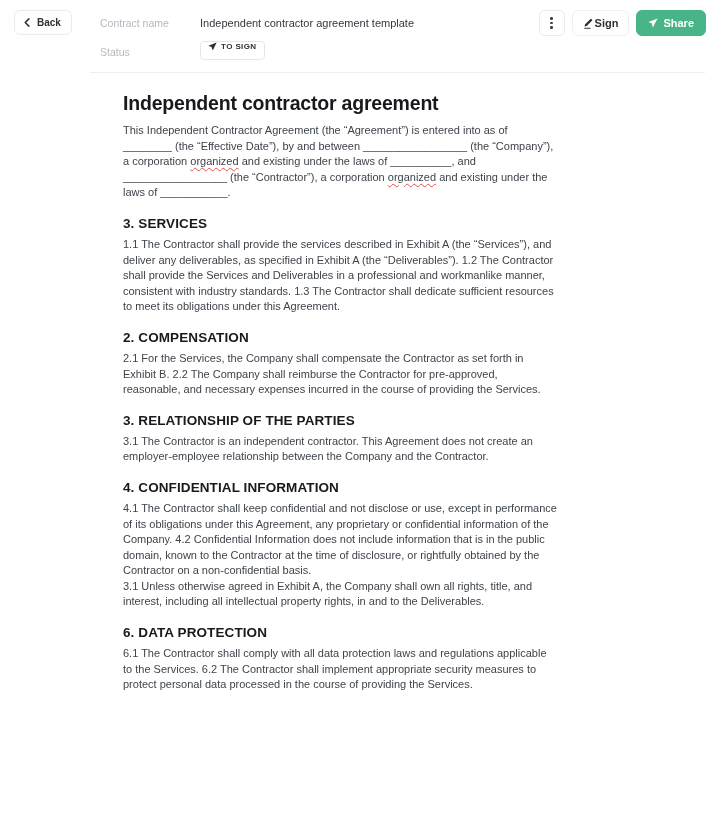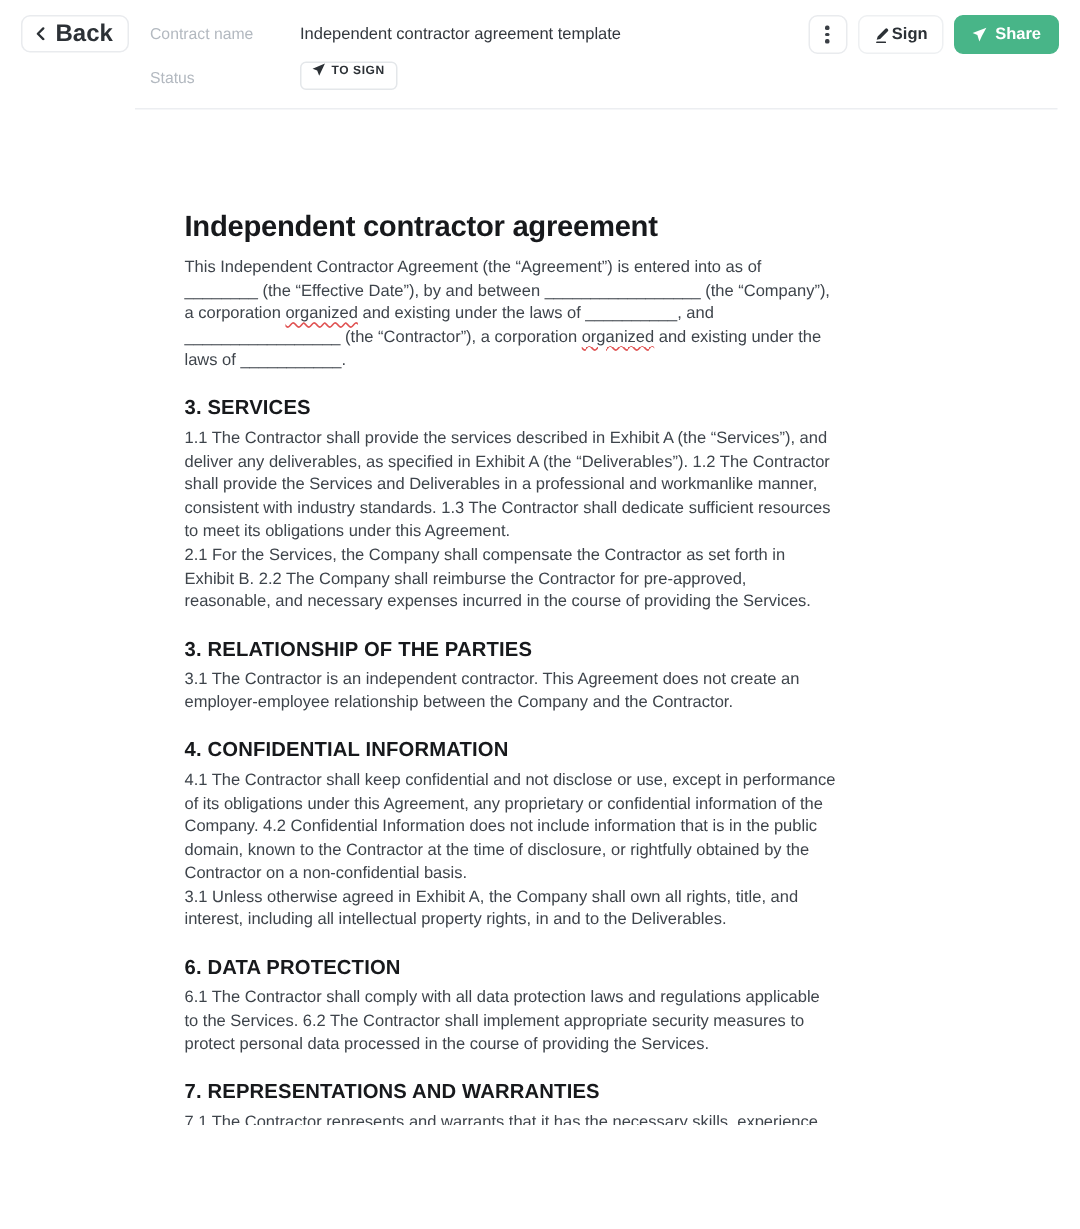--- a/index.html
+++ b/index.html
@@ -35,21 +35,21 @@
     top: 10px;
     height: 25px;
     padding: 0 10px 0 8px;
     display: inline-flex;
     align-items: center;
     gap: 5px;
     background: #fff;
     border: 1px solid #e9ebee;
     border-radius: 6px;
     font-family: inherit;
-    font-size: 16px;
+    font-size: 10px;
     font-weight: 700;
     color: #2c3136;
     cursor: pointer;
   }
 
   .field-label {
     position: absolute;
     left: 100px;
     font-size: 10.5px;
     color: #b3b9c0;
@@ -137,21 +137,20 @@
     font-weight: 600;
     color: #fff;
     cursor: pointer;
   }
 
   
   .doc-area {
     position: relative;
     height: 630px;
     overflow: hidden;
-    margin-top: 48px;
   }
   .document-canvas {
     width: 435px;
     margin: 20px 0 0 123px;
     cursor: text;
   }
   .doc-title {
     font-size: 19.5px;
     font-weight: 700;
     letter-spacing: -0.2px;
@@ -247,20 +246,21 @@
     <div class="header-divider"></div>
   </header>
 
   <main class="doc-area">
     <article class="document-canvas">
       <h1 class="doc-title">Independent contractor agreement</h1>
       <p class="doc-intro" id="doc-intro"><span>This Independent Contractor Agreement (the “Agreement”) is entered into as of ________ (the “Effective Date”), by and between _________________ (the “Company”), a corporation </span><span class="spellcheck">organized</span><span> and existing under the laws of __________, and _________________ (the “Contractor”), a corporation </span><span class="spellcheck">organized</span><span> and existing under the laws of ___________.</span></p>
       <div id="doc-sections">
           <h2 class="section-heading">3. SERVICES</h2>
           <p class="section-body">1.1 The Contractor shall provide the services described in Exhibit A (the “Services”), and deliver any deliverables, as specified in Exhibit A (the “Deliverables”). 1.2 The Contractor shall provide the Services and Deliverables in a professional and workmanlike manner, consistent with industry standards. 1.3 The Contractor shall dedicate sufficient resources to meet its obligations under this Agreement.</p>
+          <h2 class="section-heading">2. COMPENSATION</h2>
           <p class="section-body">2.1 For the Services, the Company shall compensate the Contractor as set forth in Exhibit B. 2.2 The Company shall reimburse the Contractor for pre-approved, reasonable, and necessary expenses incurred in the course of providing the Services.</p>
           <h2 class="section-heading">3. RELATIONSHIP OF THE PARTIES</h2>
           <p class="section-body">3.1 The Contractor is an independent contractor. This Agreement does not create an employer-employee relationship between the Company and the Contractor.</p>
           <h2 class="section-heading">4. CONFIDENTIAL INFORMATION</h2>
           <p class="section-body">4.1 The Contractor shall keep confidential and not disclose or use, except in performance of its obligations under this Agreement, any proprietary or confidential information of the Company. 4.2 Confidential Information does not include information that is in the public domain, known to the Contractor at the time of disclosure, or rightfully obtained by the Contractor on a non-confidential basis.</p>
           <p class="section-body">3.1 Unless otherwise agreed in Exhibit A, the Company shall own all rights, title, and interest, including all intellectual property rights, in and to the Deliverables.</p>
           <h2 class="section-heading">6. DATA PROTECTION</h2>
           <p class="section-body">6.1 The Contractor shall comply with all data protection laws and regulations applicable to the Services. 6.2 The Contractor shall implement appropriate security measures to protect personal data processed in the course of providing the Services.</p>
           <h2 class="section-heading">7. REPRESENTATIONS AND WARRANTIES</h2>
           <p class="section-body">7.1 The Contractor represents and warrants that it has the necessary skills, experience, and resources</p>

